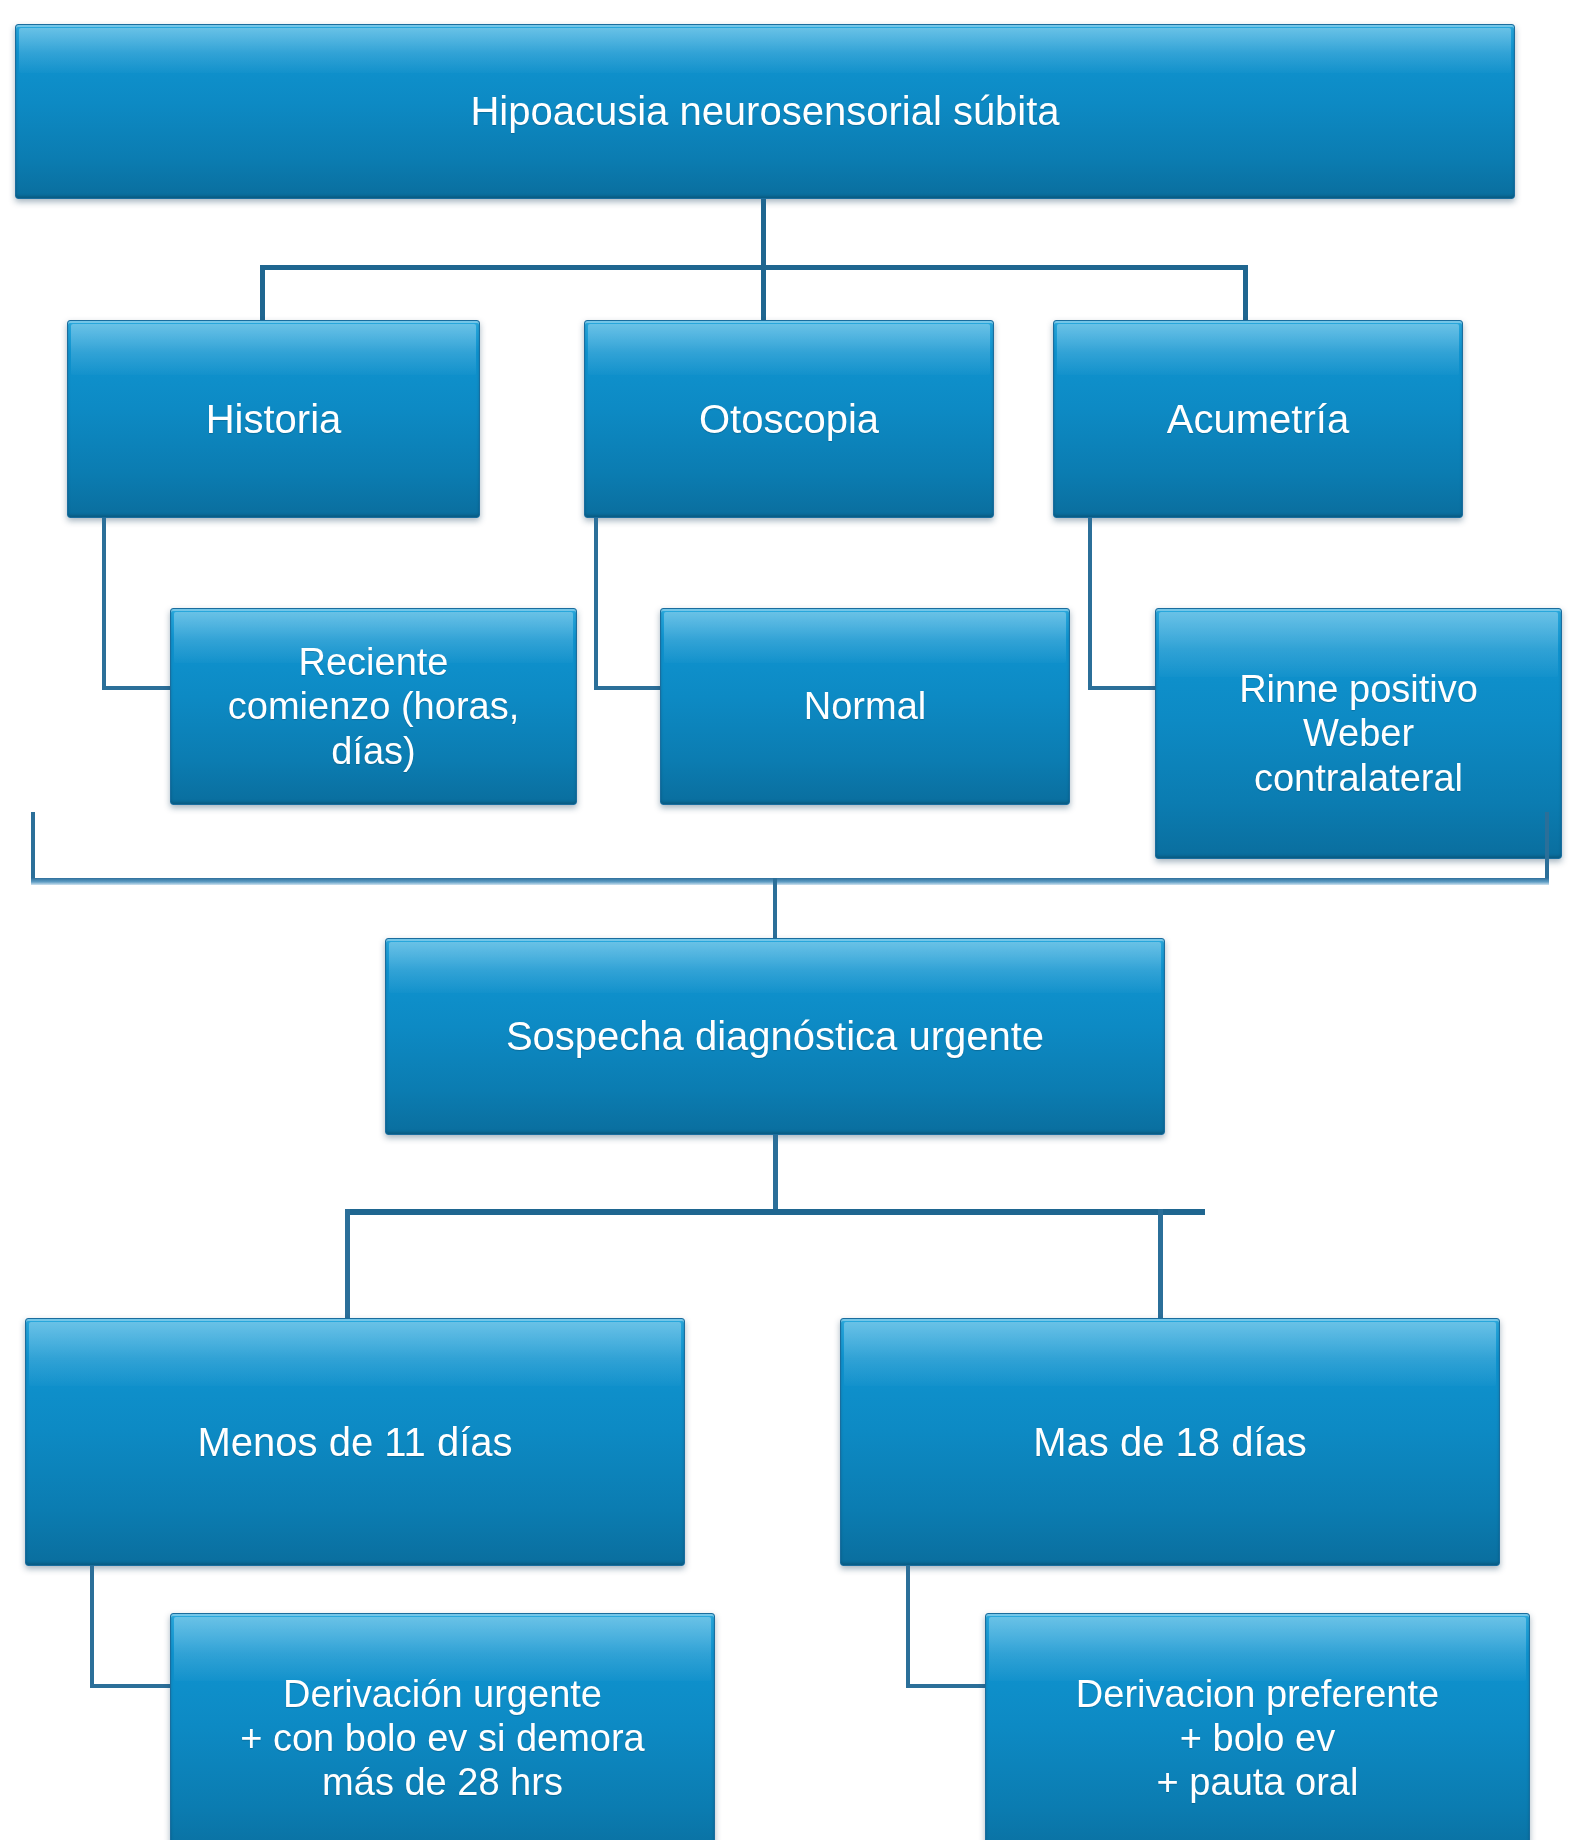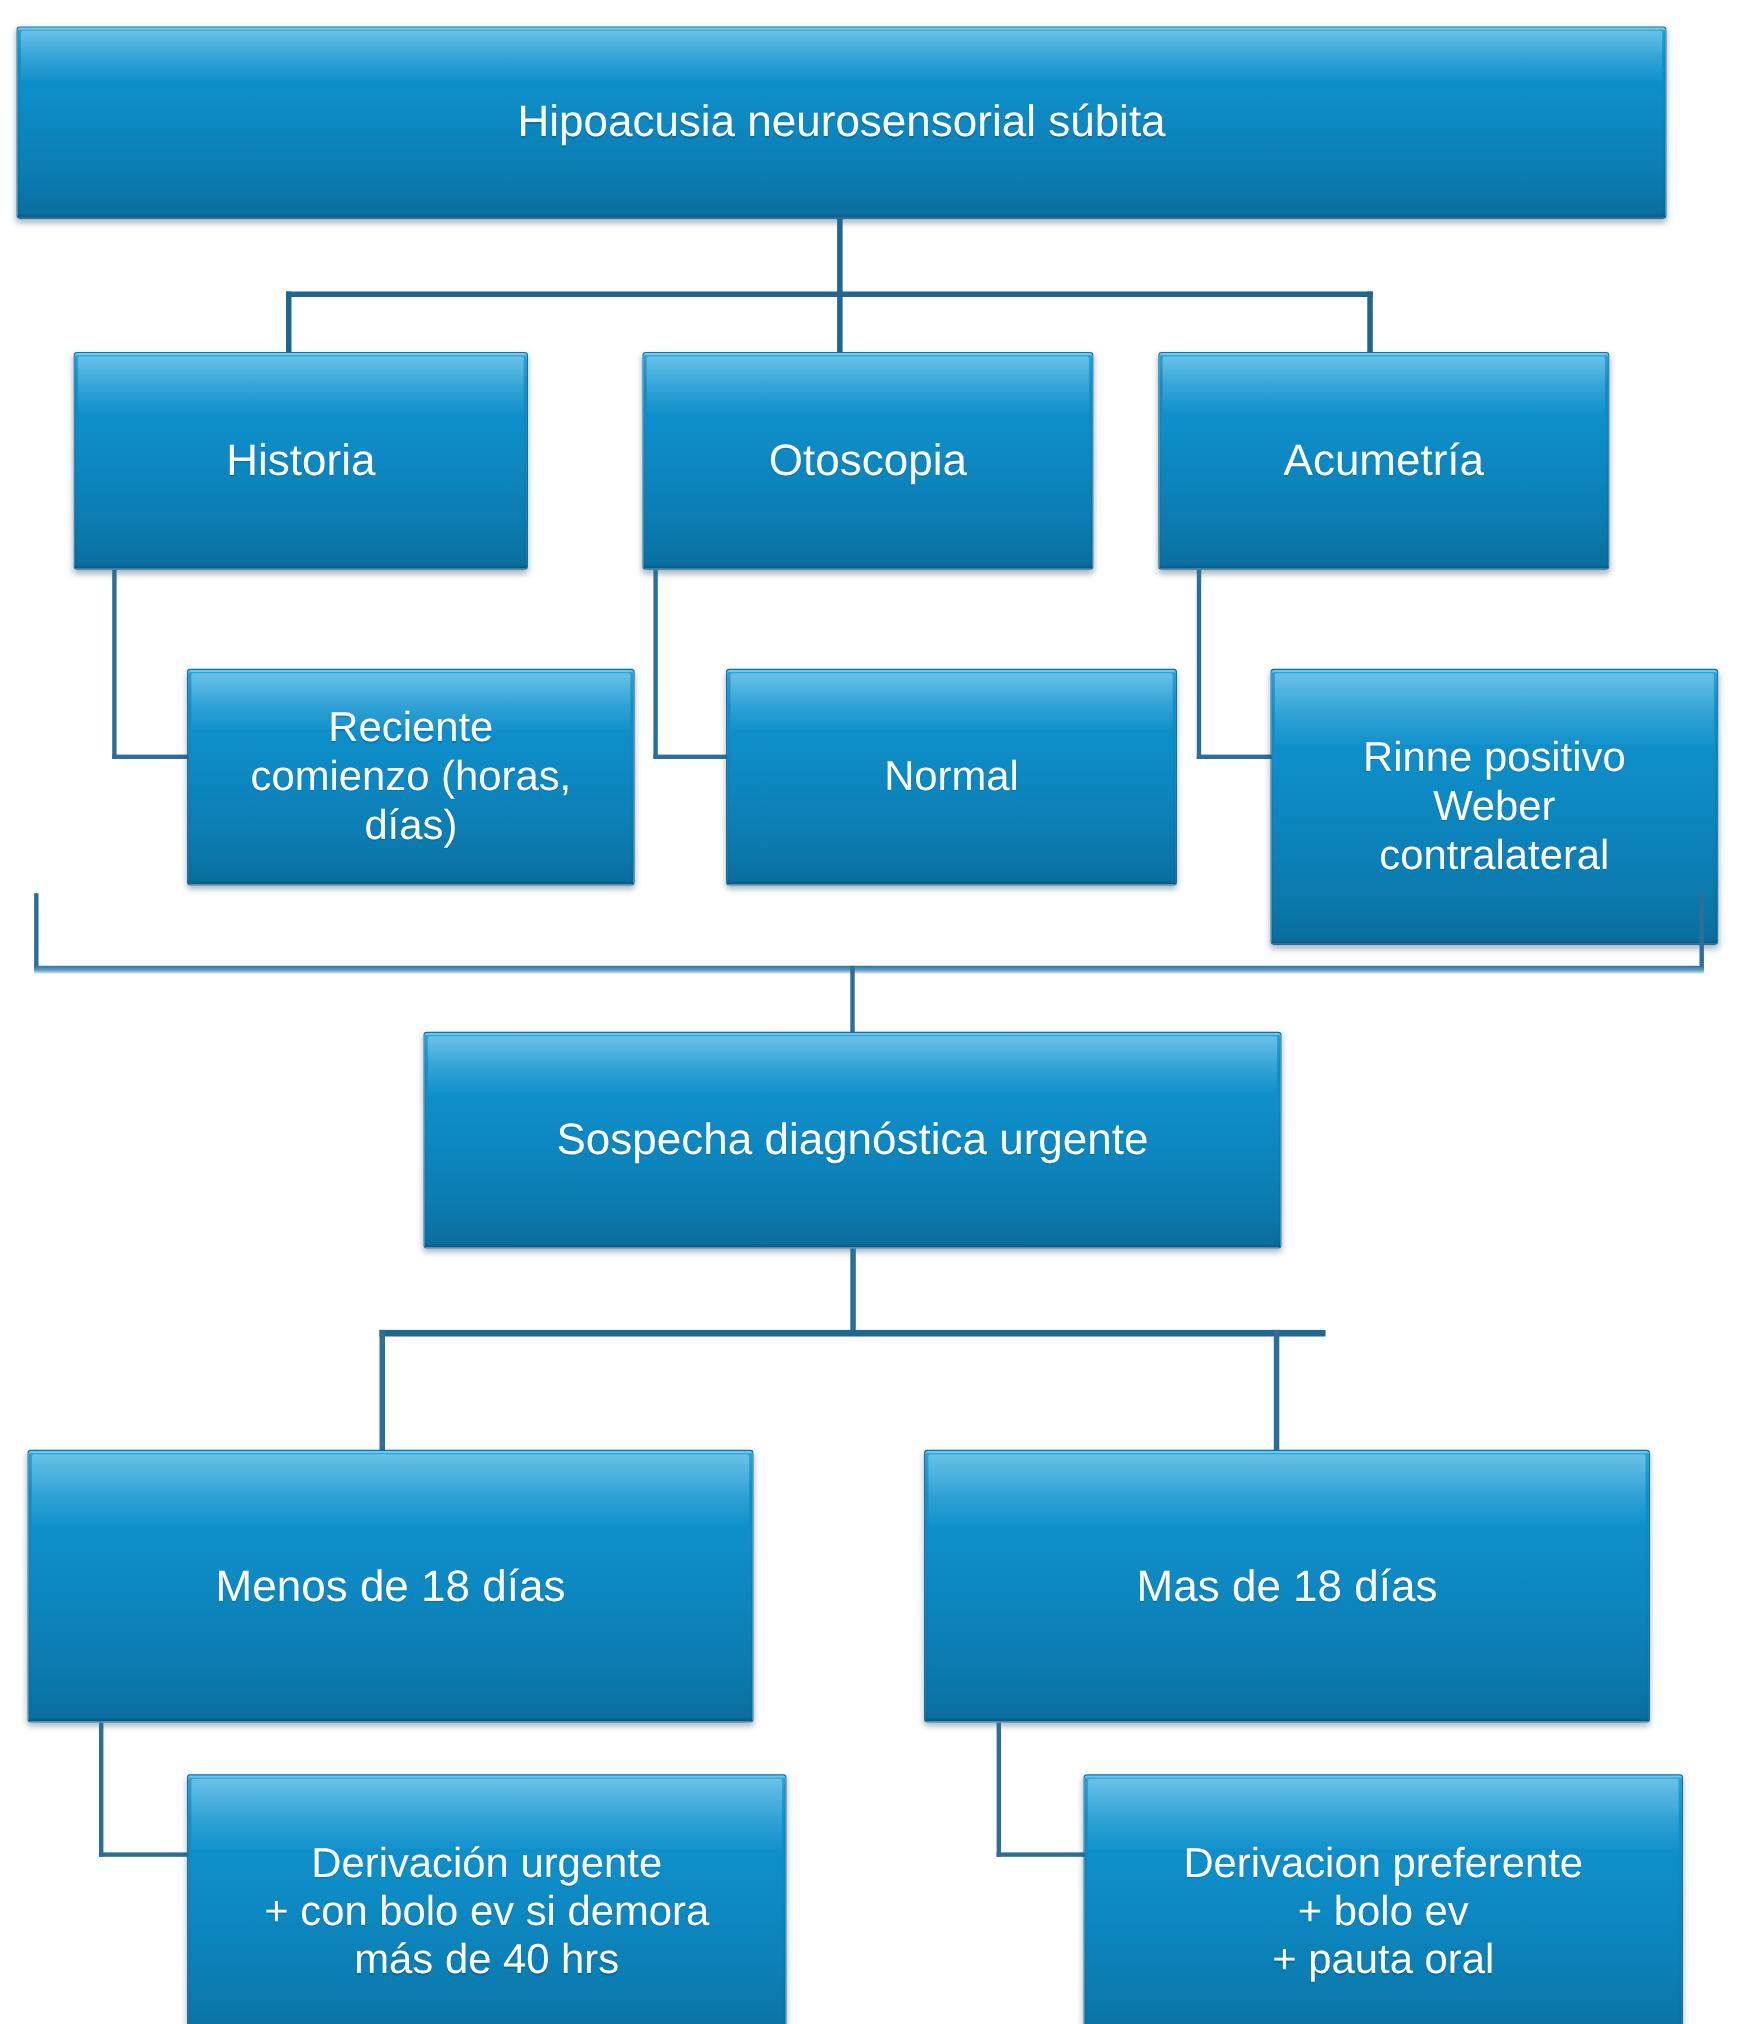--- a/index.html
+++ b/index.html
@@ -137,37 +137,37 @@
   <div class="node fs-mid" style="left:385px; top:938px; width:780px; height:197px;">
     <span>Sospecha diagnóstica urgente</span>
   </div>
 
   <div class="line line-thin-v" style="left:773px; top:1135px; width:5px; height:78px;"></div>
   <div class="line line-h" style="left:345px; top:1209px; width:860px; height:6px;"></div>
   <div class="line line-thin-v" style="left:345px; top:1209px; width:5px; height:110px;"></div>
   <div class="line line-thin-v" style="left:1158px; top:1209px; width:5px; height:110px;"></div>
 
   <div class="node fs-lvl3" style="left:25px; top:1318px; width:660px; height:248px;">
-    <span>Menos de 18 días</span>
+    <span>Menos de 11 días</span>
   </div>
 
   <div class="node fs-lvl3" style="left:840px; top:1318px; width:660px; height:248px;">
     <span>Mas de 18 días</span>
   </div>
 
   <div class="line line-thin-v" style="left:90px; top:1566px; width:4px; height:122px;"></div>
   <div class="line line-thin-h" style="left:90px; top:1684px; width:90px; height:4px;"></div>
 
   <div class="line line-thin-v" style="left:906px; top:1566px; width:4px; height:122px;"></div>
   <div class="line line-thin-h" style="left:906px; top:1684px; width:90px; height:4px;"></div>
 
   <div class="node fs-leaf" style="left:170px; top:1613px; width:545px; height:250px;">
     <span>Derivación urgente
 + con bolo ev si demora
-más de 40 hrs</span>
+más de 28 hrs</span>
   </div>
 
   <div class="node fs-leaf" style="left:985px; top:1613px; width:545px; height:250px;">
     <span>Derivacion preferente
 + bolo ev
 + pauta oral</span>
   </div>
 
 </div>
 

